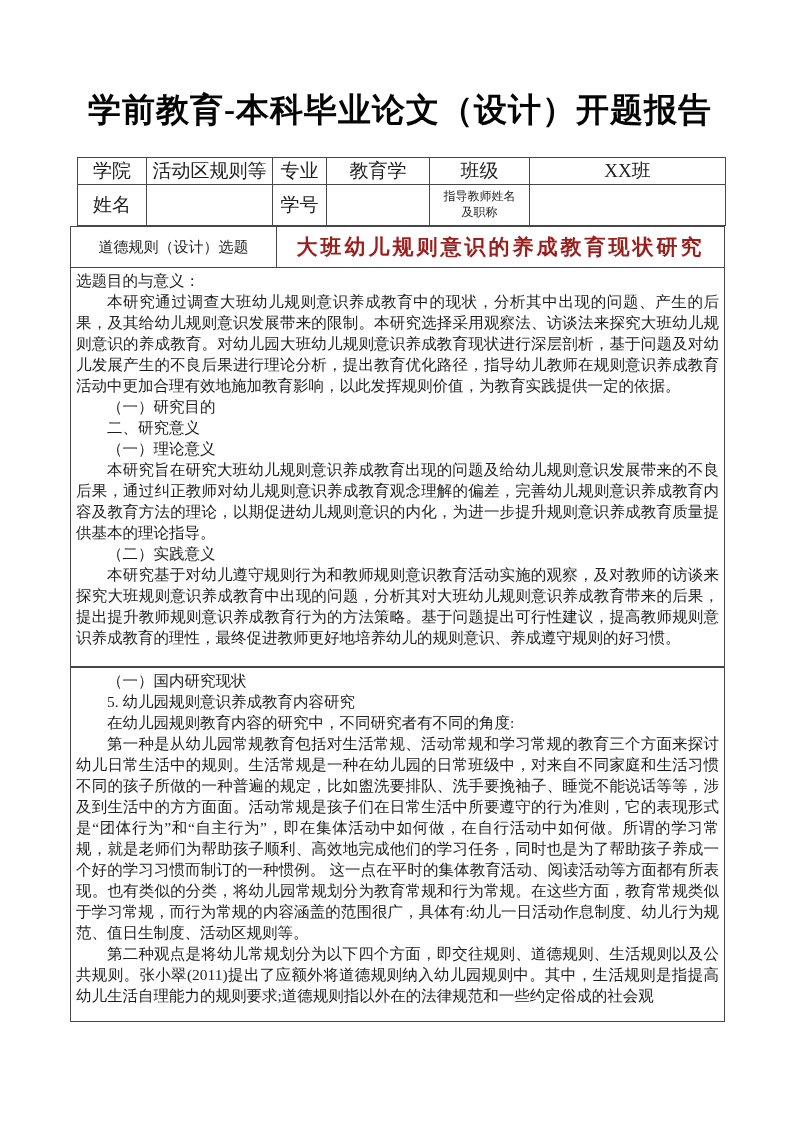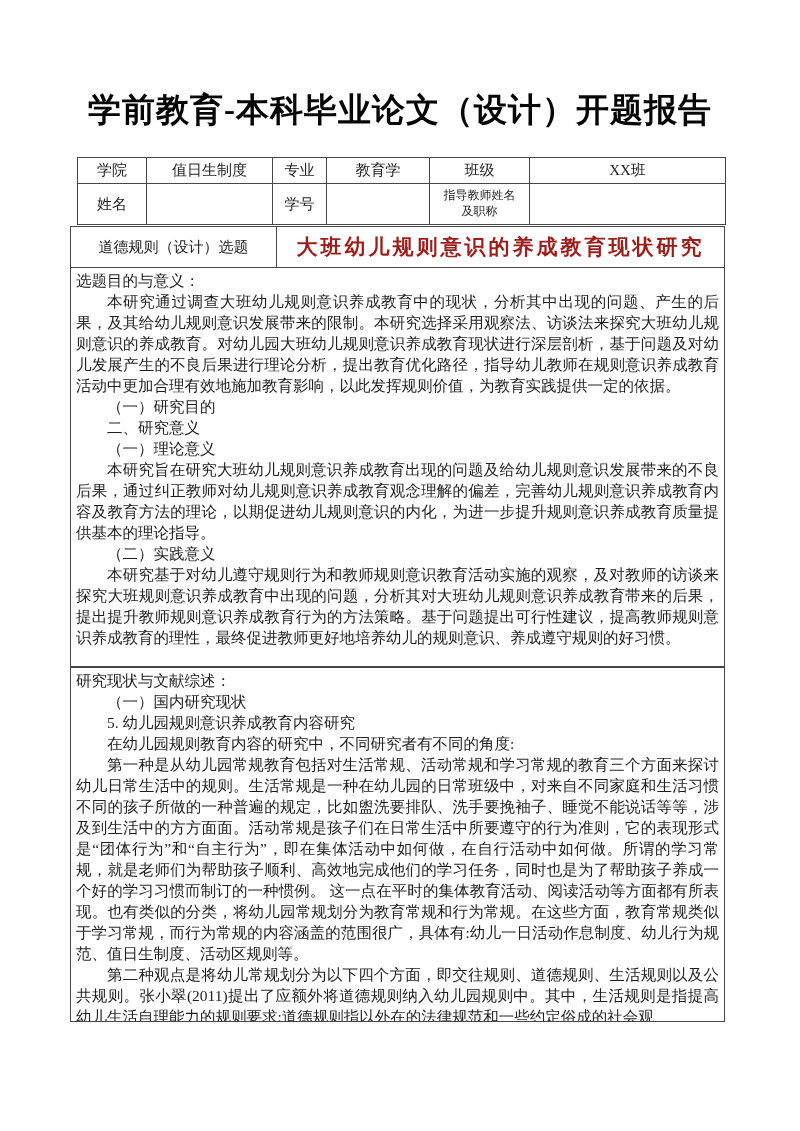--- a/index.html
+++ b/index.html
@@ -16,21 +16,21 @@
     position:absolute; top:88px; left:0; width:100%;
     margin:0; text-align:center;
     font-size:33px; font-weight:bold; letter-spacing:1px;
     color:#050505;
   }
 
   table { border-collapse:collapse; table-layout:fixed; }
   td { border:1px solid #474747; overflow:hidden; }
 
   .info-table { position:absolute; top:157px; left:77px; width:648px; }
-  .info-table td { text-align:center; font-size:15px; padding:0 2px; }
+  .info-table td { text-align:center; font-size:19px; padding:0 2px; }
   .info-table tr.r1 td { height:25px; }
   .info-table tr.r2 td { height:40px; }
   .info-table td.advisor { line-height:1.3; padding:0 10px; font-size:12px;text-align:center; }
 
   .topic-table { position:absolute; top:226px; left:70px; width:655px; }
   .topic-table td { height:38px; text-align:center; vertical-align:middle; }
   .topic-label { width:203px; font-size:15px; }
   .topic-value {
     font-size:21px; font-weight:bold; letter-spacing:3px;
     color:#9a1e1c;
@@ -61,21 +61,21 @@
       <col style="width:69px">
         <col style="width:126px">
         <col style="width:54px">
       <col style="width:103px">
         <col style="width:100px">
         <col style="width:196px">
     </colgroup>
     <tbody>
         <tr class="r1">
       <td>学院</td>
-      <td>值日生制度</td>
+      <td>活动区规则等</td>
       <td>专业</td>
       <td>教育学</td>
       <td>班级</td>
       <td>XX班</td>
     </tr>
     <tr class="r2">
       <td>姓名</td>
       <td></td>
       <td>学号</td>
       <td></td>
@@ -99,21 +99,20 @@
     <p class="indent">本研究通过调查大班幼儿规则意识养成教育中的现状，分析其中出现的问题、产生的后果，及其给幼儿规则意识发展带来的限制。本研究选择采用观察法、访谈法来探究大班幼儿规则意识的养成教育。对幼儿园大班幼儿规则意识养成教育现状进行深层剖析，基于问题及对幼儿发展产生的不良后果进行理论分析，提出教育优化路径，指导幼儿教师在规则意识养成教育活动中更加合理有效地施加教育影响，以此发挥规则价值，为教育实践提供一定的依据。</p>
     <p class="indent">（一）研究目的</p>
     <p class="indent">二、研究意义</p>
     <p class="indent">（一）理论意义</p>
     <p class="indent">本研究旨在研究大班幼儿规则意识养成教育出现的问题及给幼儿规则意识发展带来的不良后果，通过纠正教师对幼儿规则意识养成教育观念理解的偏差，完善幼儿规则意识养成教育内容及教育方法的理论，以期促进幼儿规则意识的内化，为进一步提升规则意识养成教育质量提供基本的理论指导。</p>
     <p class="indent">（二）实践意义</p>
     <p class="indent">本研究基于对幼儿遵守规则行为和教师规则意识教育活动实施的观察，及对教师的访谈来探究大班规则意识养成教育中出现的问题，分析其对大班幼儿规则意识养成教育带来的后果，提出提升教师规则意识养成教育行为的方法策略。基于问题提出可行性建议，提高教师规则意识养成教育的理性，最终促进教师更好地培养幼儿的规则意识、养成遵守规则的好习惯。</p>
   </div>
 
   <div class="section sec2">
-    <p>研究现状与文献综述：</p>
     <p class="indent">（一）国内研究现状</p>
     <p class="indent">5. 幼儿园规则意识养成教育内容研究</p>
     <p class="indent">在幼儿园规则教育内容的研究中，不同研究者有不同的角度:</p>
     <p class="indent">第一种是从幼儿园常规教育包括对生活常规、活动常规和学习常规的教育三个方面来探讨幼儿日常生活中的规则。生活常规是一种在幼儿园的日常班级中，对来自不同家庭和生活习惯不同的孩子所做的一种普遍的规定，比如盥洗要排队、洗手要挽袖子、睡觉不能说话等等，涉及到生活中的方方面面。活动常规是孩子们在日常生活中所要遵守的行为准则，它的表现形式是“团体行为”和“自主行为”，即在集体活动中如何做，在自行活动中如何做。所谓的学习常规，就是老师们为帮助孩子顺利、高效地完成他们的学习任务，同时也是为了帮助孩子养成一个好的学习习惯而制订的一种惯例。 这一点在平时的集体教育活动、阅读活动等方面都有所表现。也有类似的分类，将幼儿园常规划分为教育常规和行为常规。在这些方面，教育常规类似于学习常规，而行为常规的内容涵盖的范围很广，具体有:幼儿一日活动作息制度、幼儿行为规范、值日生制度、活动区规则等。</p>
     <p class="indent">第二种观点是将幼儿常规划分为以下四个方面，即交往规则、道德规则、生活规则以及公共规则。张小翠(2011)提出了应额外将道德规则纳入幼儿园规则中。其中，生活规则是指提高幼儿生活自理能力的规则要求;道德规则指以外在的法律规范和一些约定俗成的社会观</p>
   </div>
 
 </div>
 
 </body></html>

